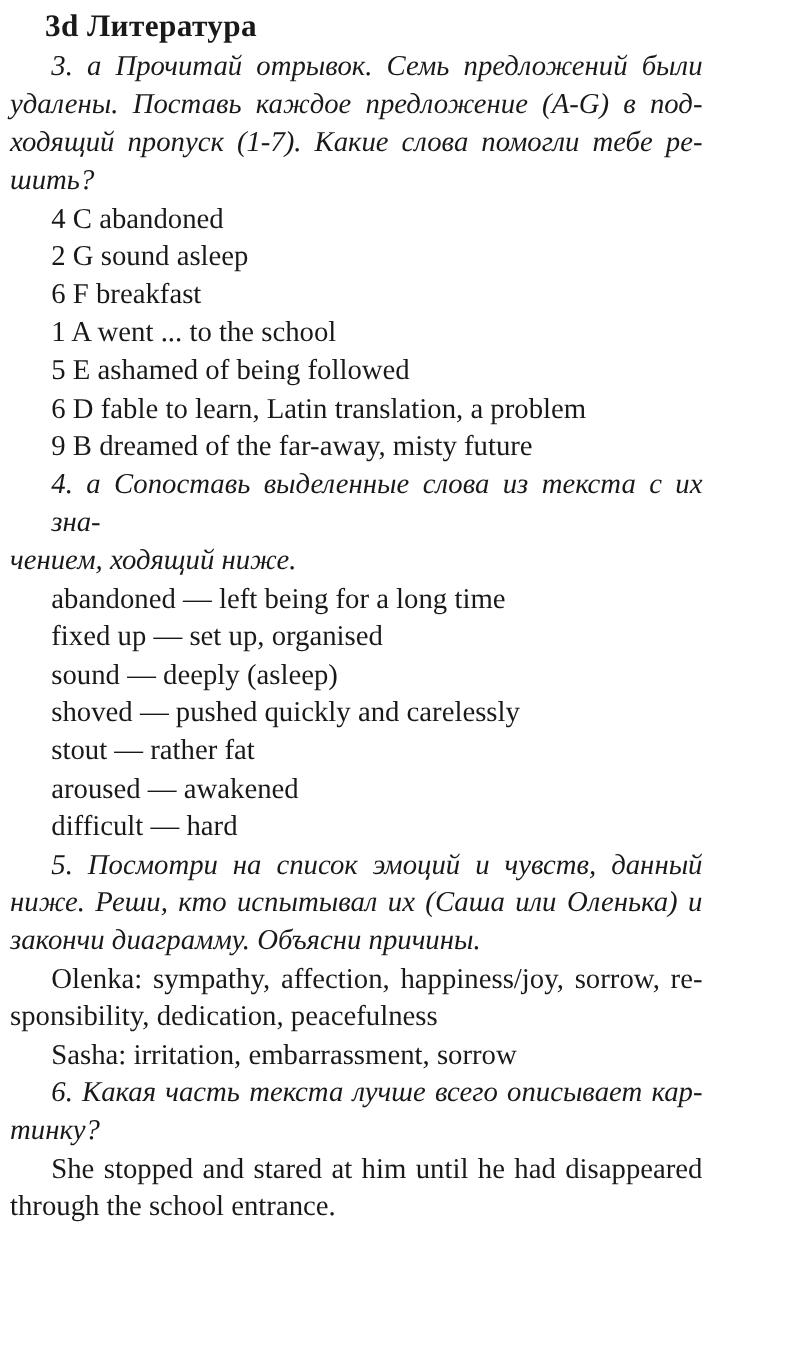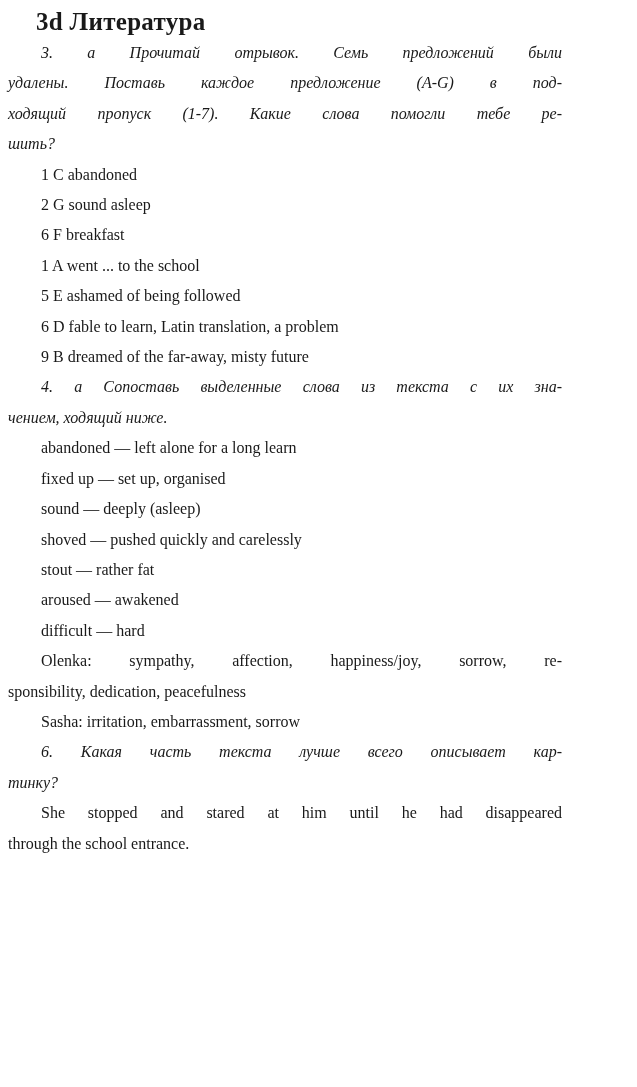--- a/index.html
+++ b/index.html
@@ -22,21 +22,21 @@
     background: #ffffff;
   }
   .title {
     margin: 0 0 0 28px;
     font-size: 25px;
     line-height: 32px;
     font-weight: 700;
     letter-spacing: 0.3px;
   }
   .ln {
-    font-size: 16px;
+    font-size: 23px;
     line-height: 30.4px;
     text-align: left;
   }
   
   .fill {
     text-align: justify;
     text-align-last: justify;
     text-justify: inter-word;
   }
   
@@ -58,44 +58,49 @@
   <h1 class="title">3d Литература</h1>
 
   <div class="para italic mt24">
     <div class="ln fill ind">3. а Прочитай отрывок. Семь предложений были</div>
     <div class="ln fill">удалены. Поставь каждое предложение (A-G) в под-</div>
     <div class="ln fill">ходящий пропуск (1-7). Какие слова помогли тебе ре-</div>
     <div class="ln">шить?</div>
   </div>
 
   <div class="list mt12">
-    <div class="ln ind">1 C abandoned</div>
+    <div class="ln ind">4 C abandoned</div>
     <div class="ln ind">2 G sound asleep</div>
     <div class="ln ind">6 F breakfast</div>
     <div class="ln ind">1 A went ... to the school</div>
     <div class="ln ind">5 E ashamed of being followed</div>
     <div class="ln ind">6 D fable to learn, Latin translation, a problem</div>
     <div class="ln ind">9 B dreamed of the far-away, misty future</div>
   </div>
 
   <div class="para italic mt22">
     <div class="ln fill ind">4. а Сопоставь выделенные слова из текста с их зна-</div>
     <div class="ln">чением, ходящий ниже.</div>
   </div>
 
   <div class="list mt11">
-    <div class="ln ind">abandoned — left alone for a long learn</div>
+    <div class="ln ind">abandoned — left being for a long time</div>
     <div class="ln ind">fixed up — set up, organised</div>
     <div class="ln ind">sound — deeply (asleep)</div>
     <div class="ln ind">shoved — pushed quickly and carelessly</div>
     <div class="ln ind">stout — rather fat</div>
     <div class="ln ind">aroused — awakened</div>
     <div class="ln ind">difficult — hard</div>
   </div>
 
+  <div class="para italic mt24">
+    <div class="ln fill ind">5. Посмотри на список эмоций и чувств, данный</div>
+    <div class="ln fill">ниже. Реши, кто испытывал их (Саша или Оленька) и</div>
+    <div class="ln">закончи диаграмму. Объясни причины.</div>
+  </div>
 
   <div class="para mt9">
     <div class="ln fill ind">Olenka: sympathy, affection, happiness/joy, sorrow, re-</div>
     <div class="ln">sponsibility, dedication, peacefulness</div>
   </div>
 
   <div class="para">
     <div class="ln ind">Sasha: irritation, embarrassment, sorrow</div>
   </div>
 

